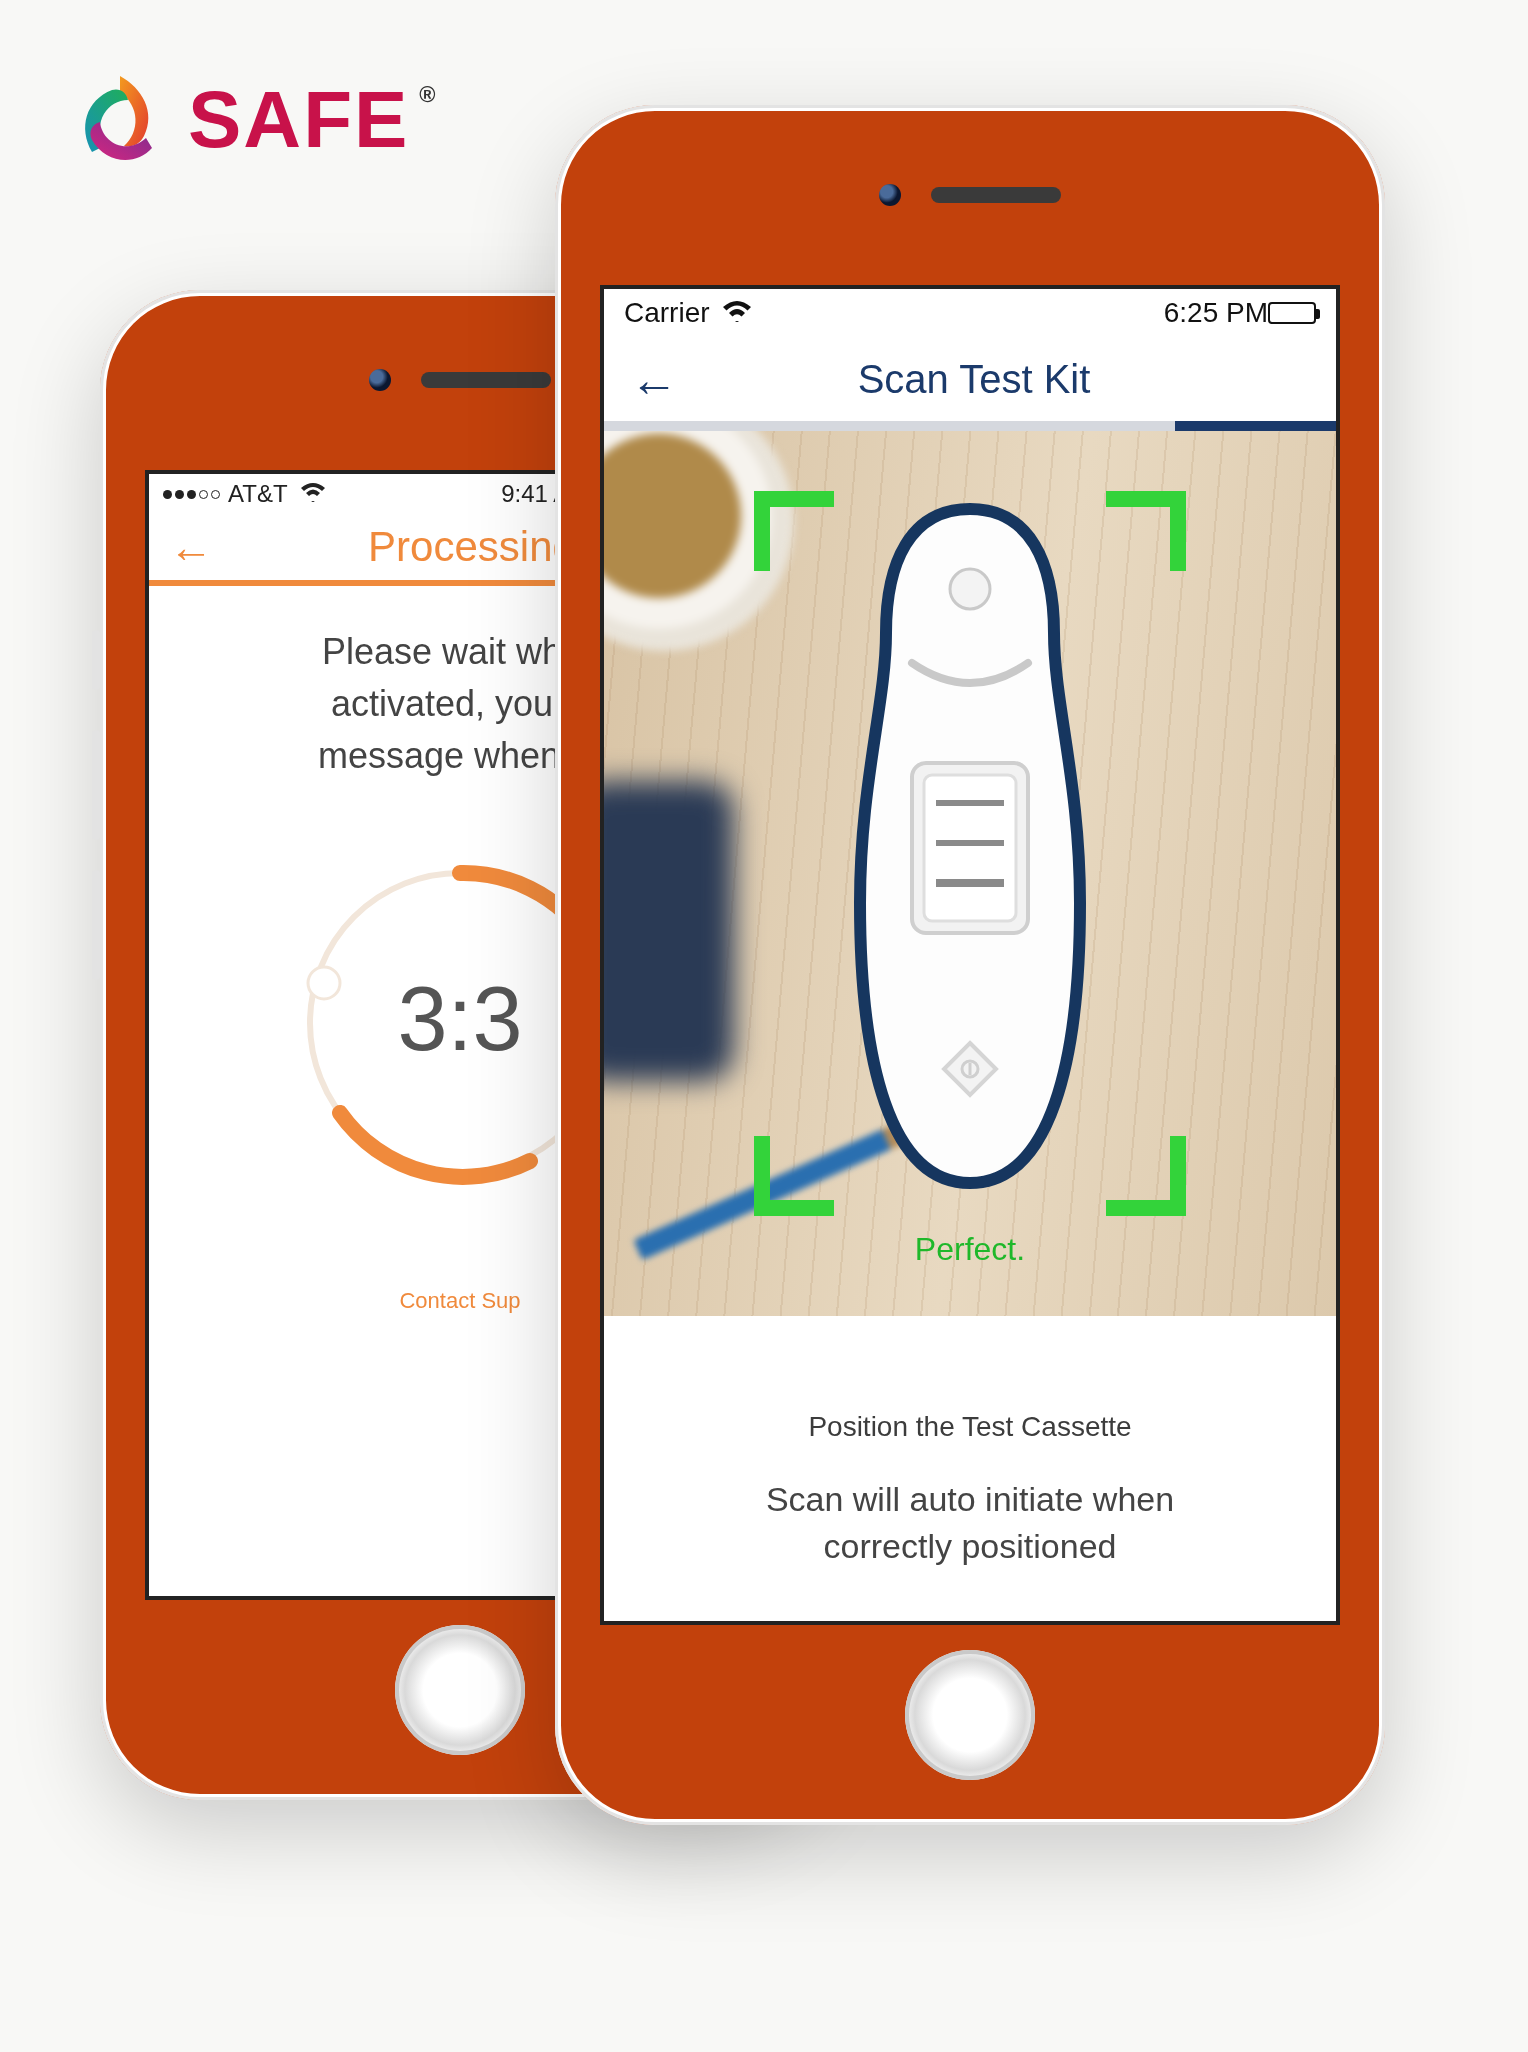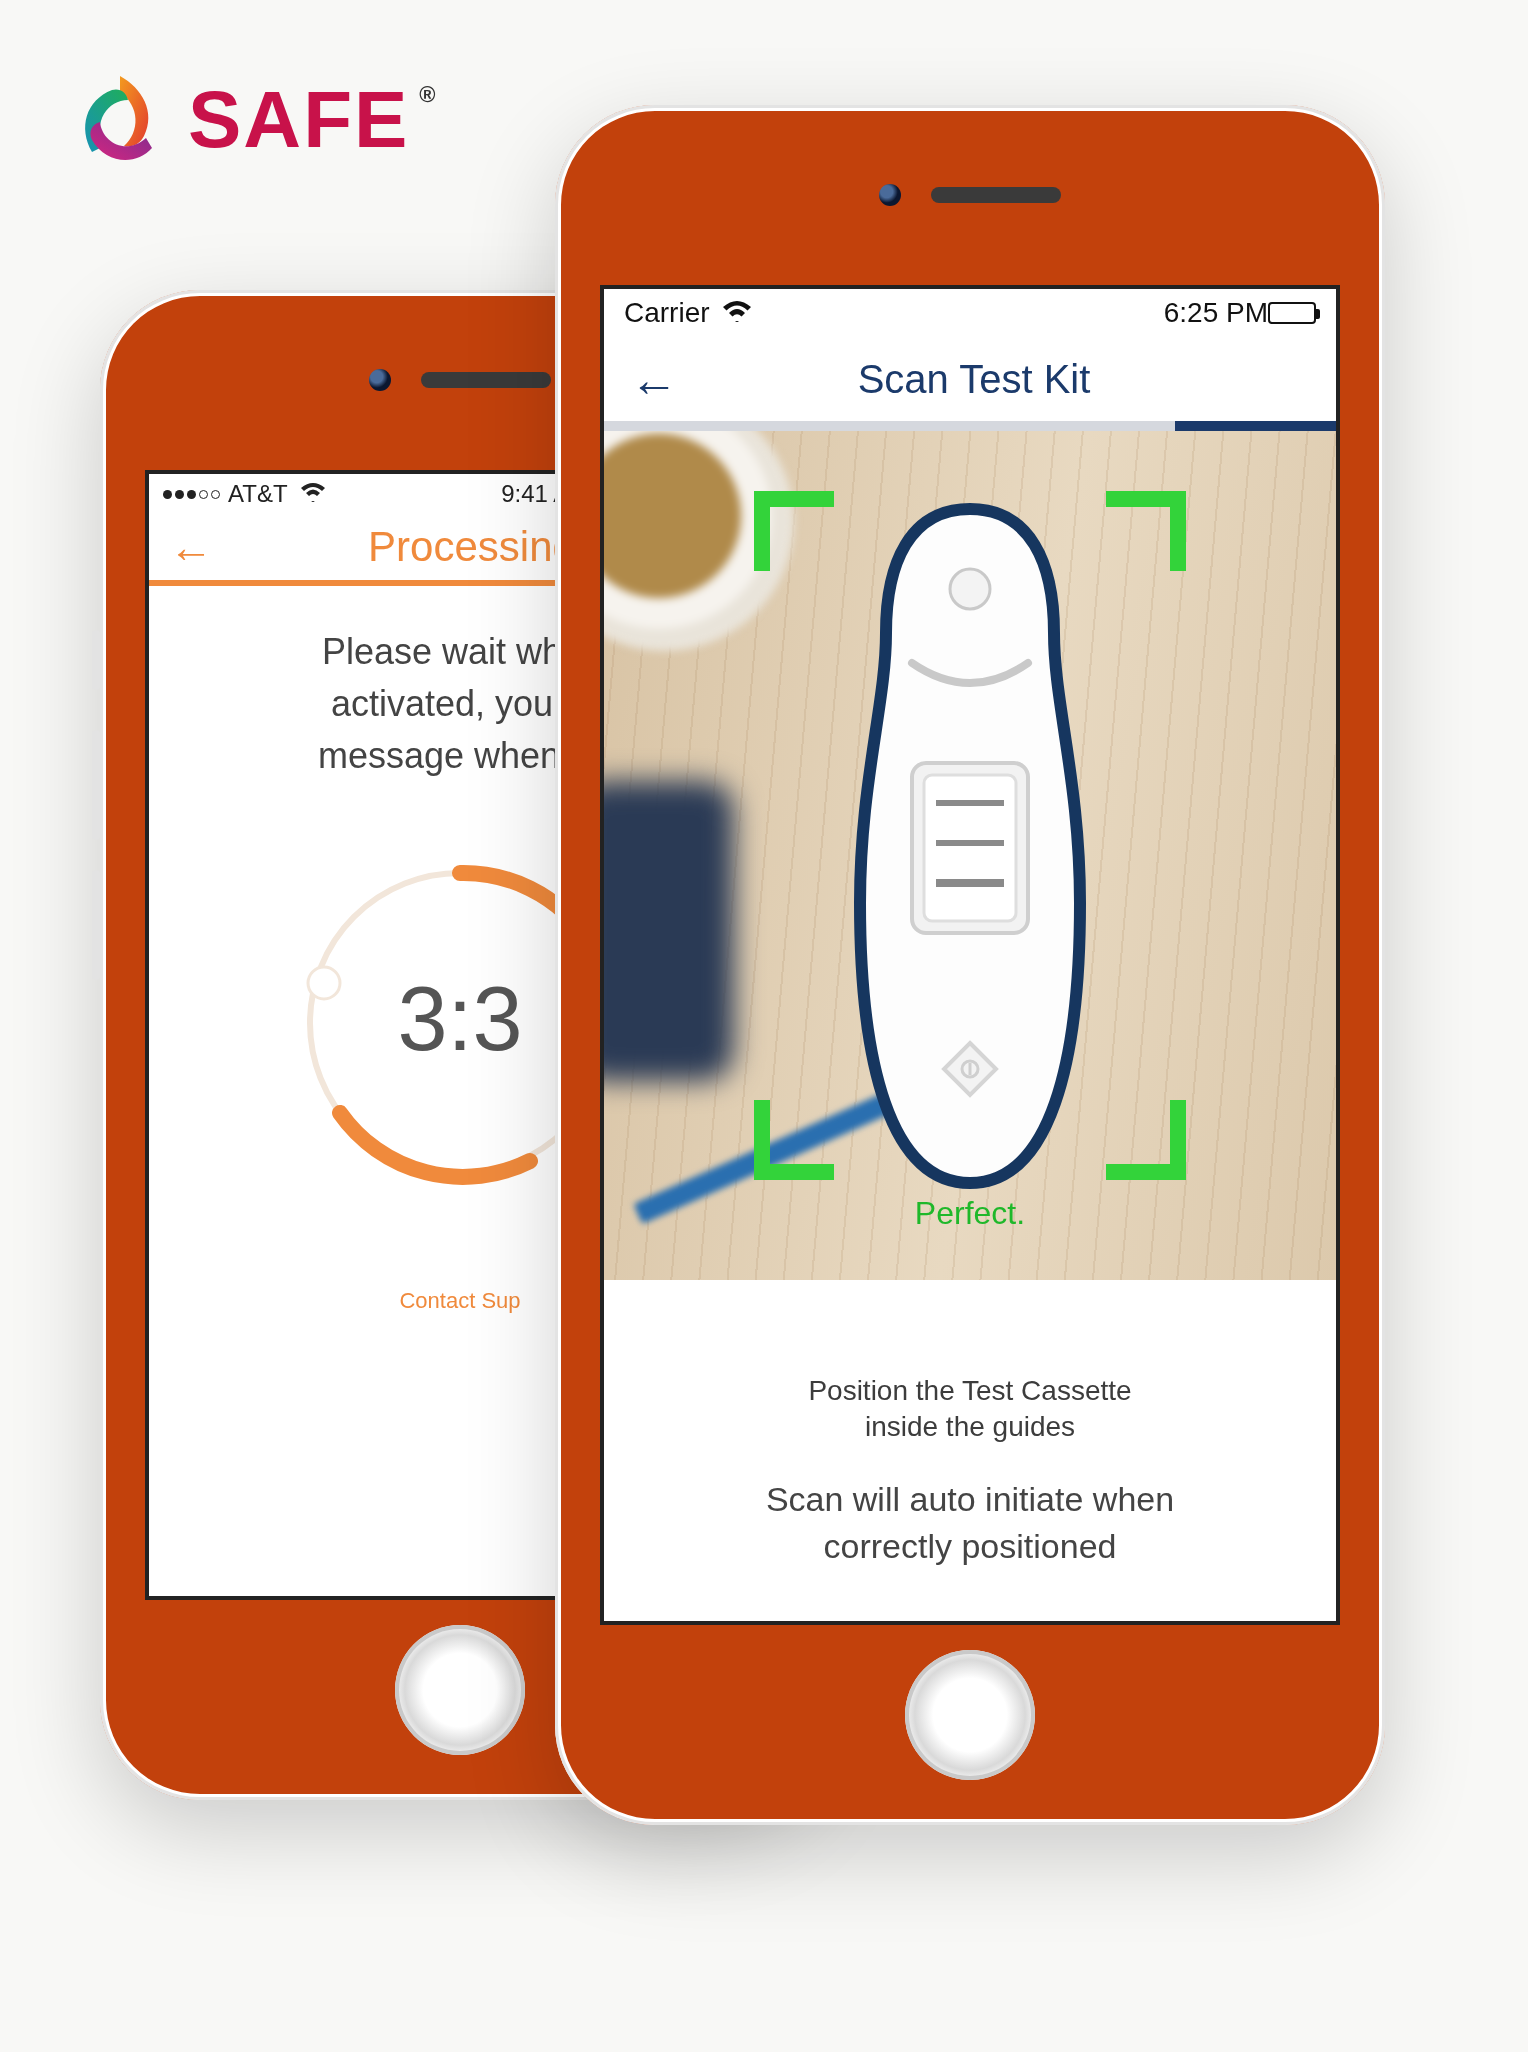--- a/index.html
+++ b/index.html
@@ -466,21 +466,20 @@
         <circle cx="150" cy="566" r="8" fill="none" stroke="#cfcfcf" stroke-width="3"></circle>
         <line x1="150" y1="560" x2="150" y2="572" stroke="#cfcfcf" stroke-width="3"></line>
       </svg>
 
       <div class="perfect-label">Perfect.</div>
     </div>
 
     <div class="instruction-panel">
       <div class="inst-title">
         <span>Position the Test Cassette</span><br>
-        <span>inside the guides</span>
       </div>
       <div class="inst-sub">
         <span>Scan will auto initiate when</span><br>
         <span>correctly positioned</span>
       </div>
     </div>
   </div>
 </div>
 
 </body></html>

